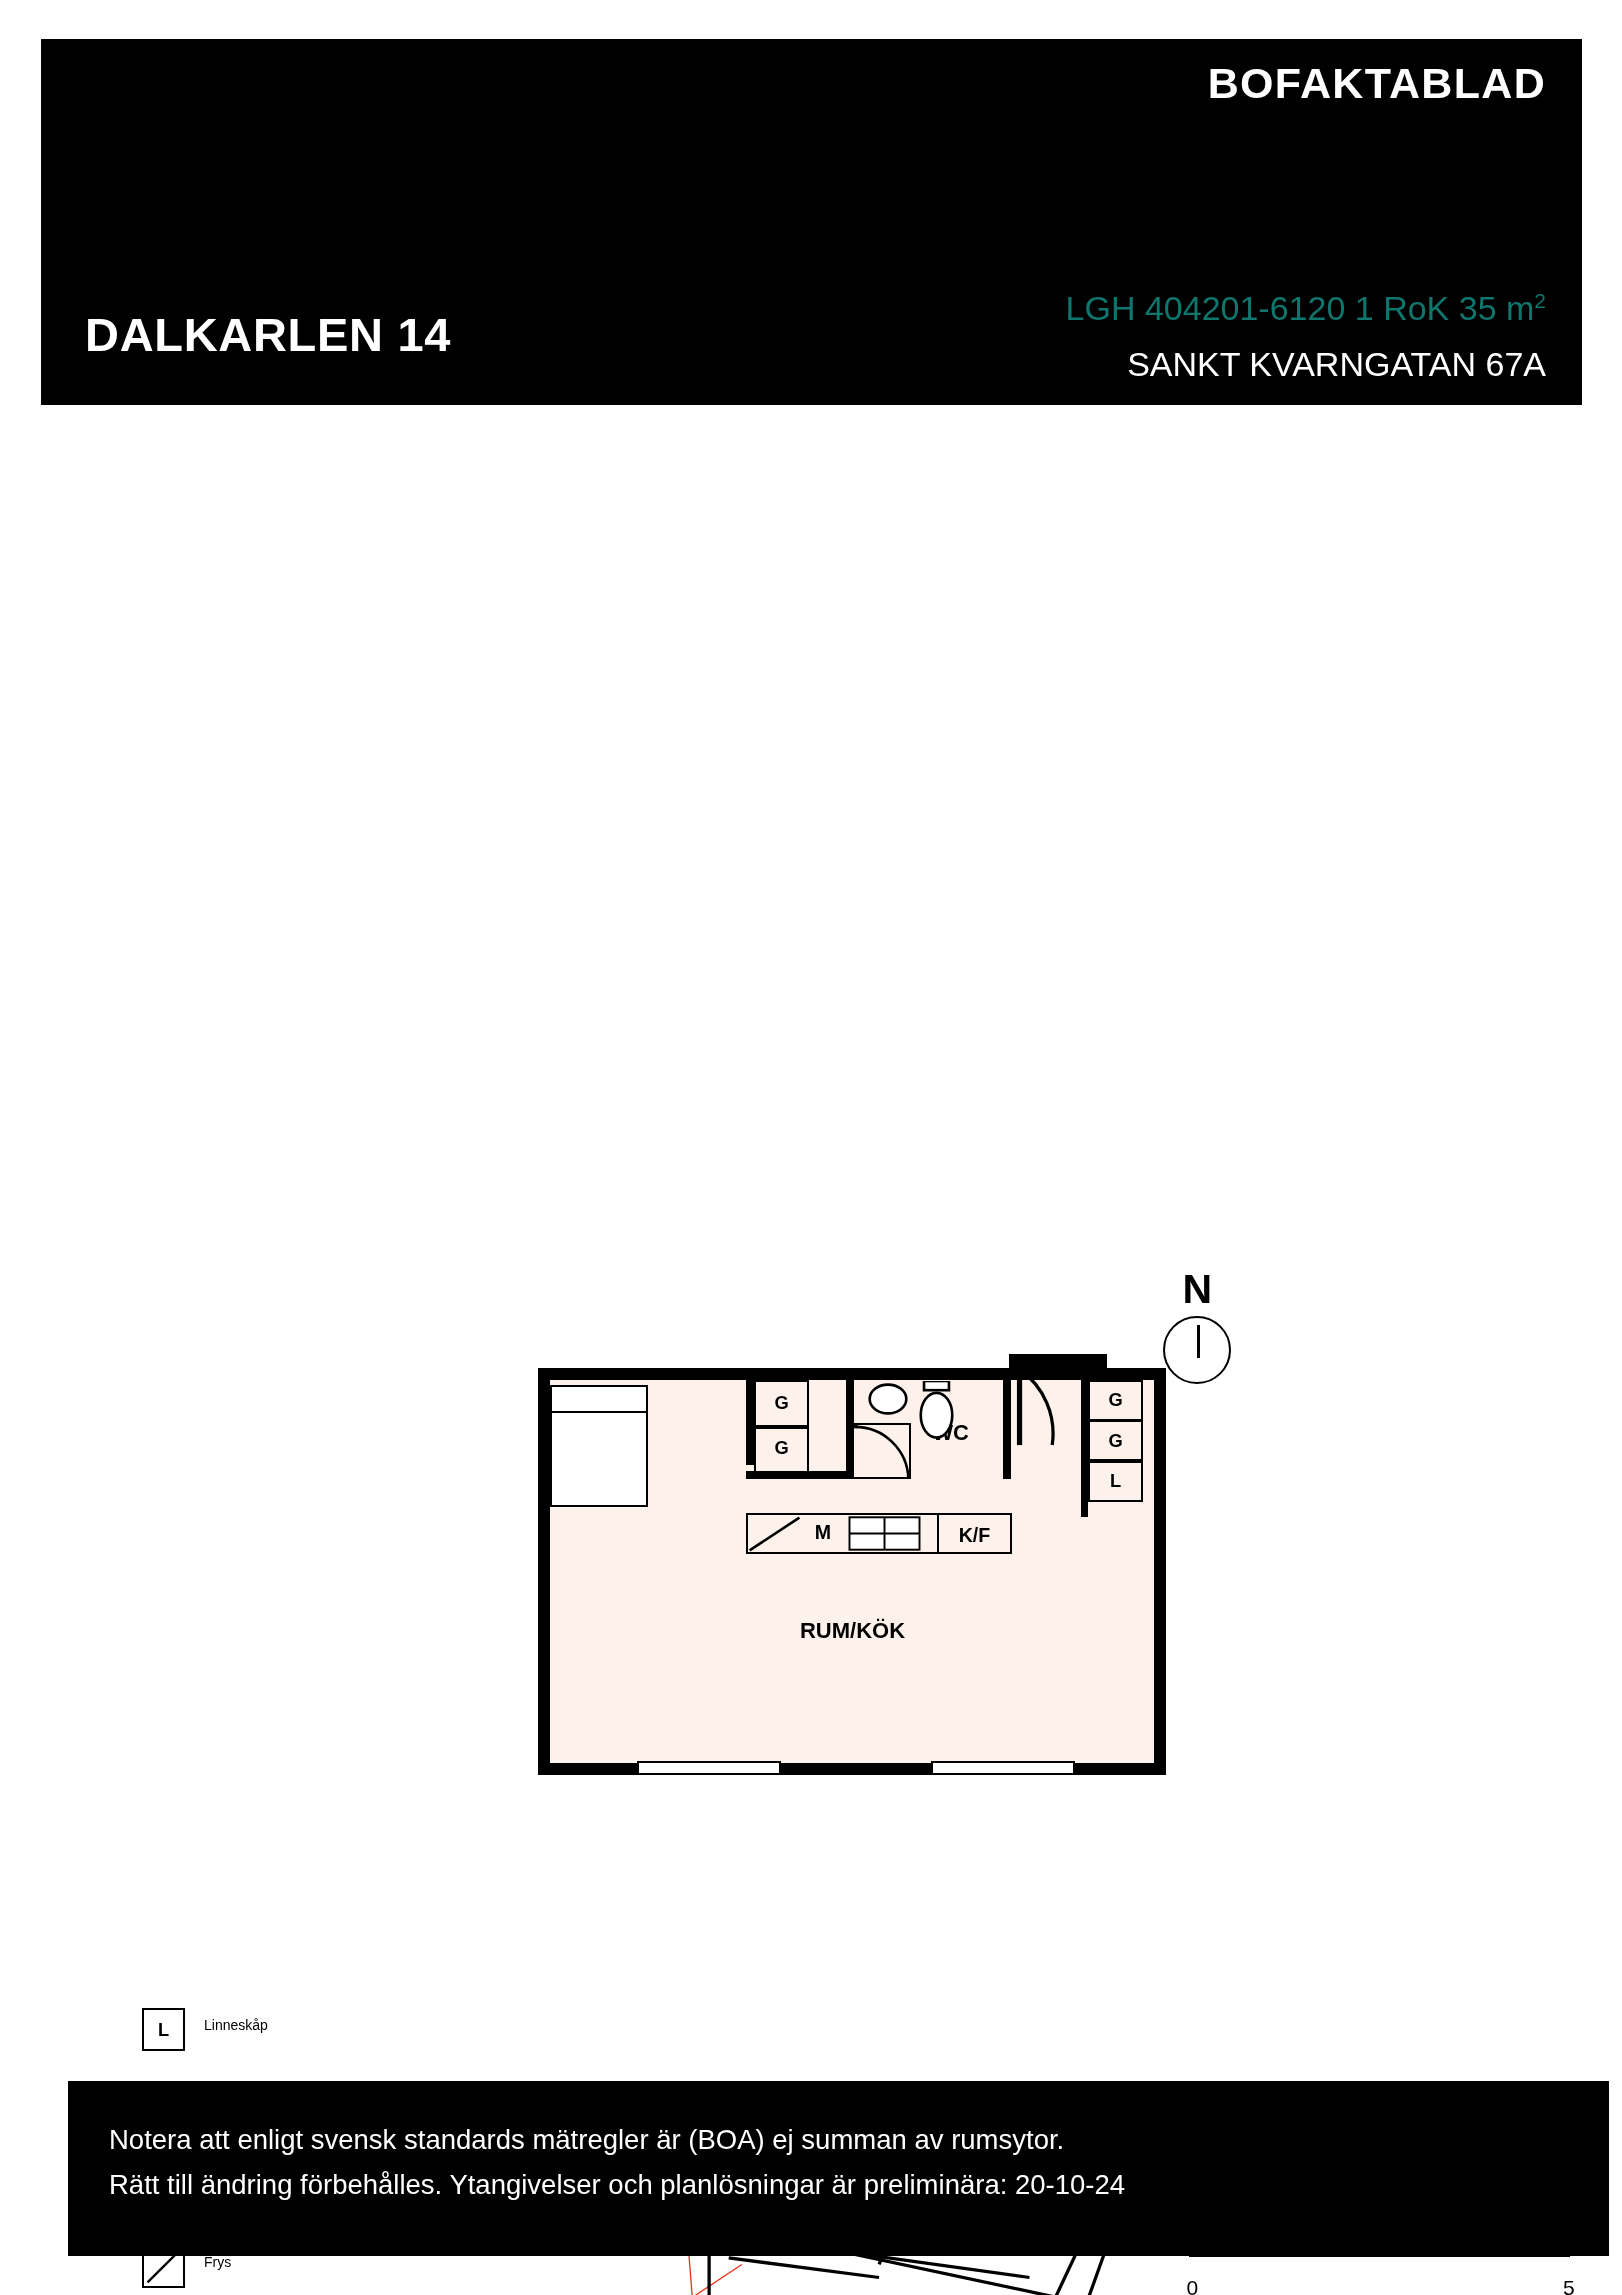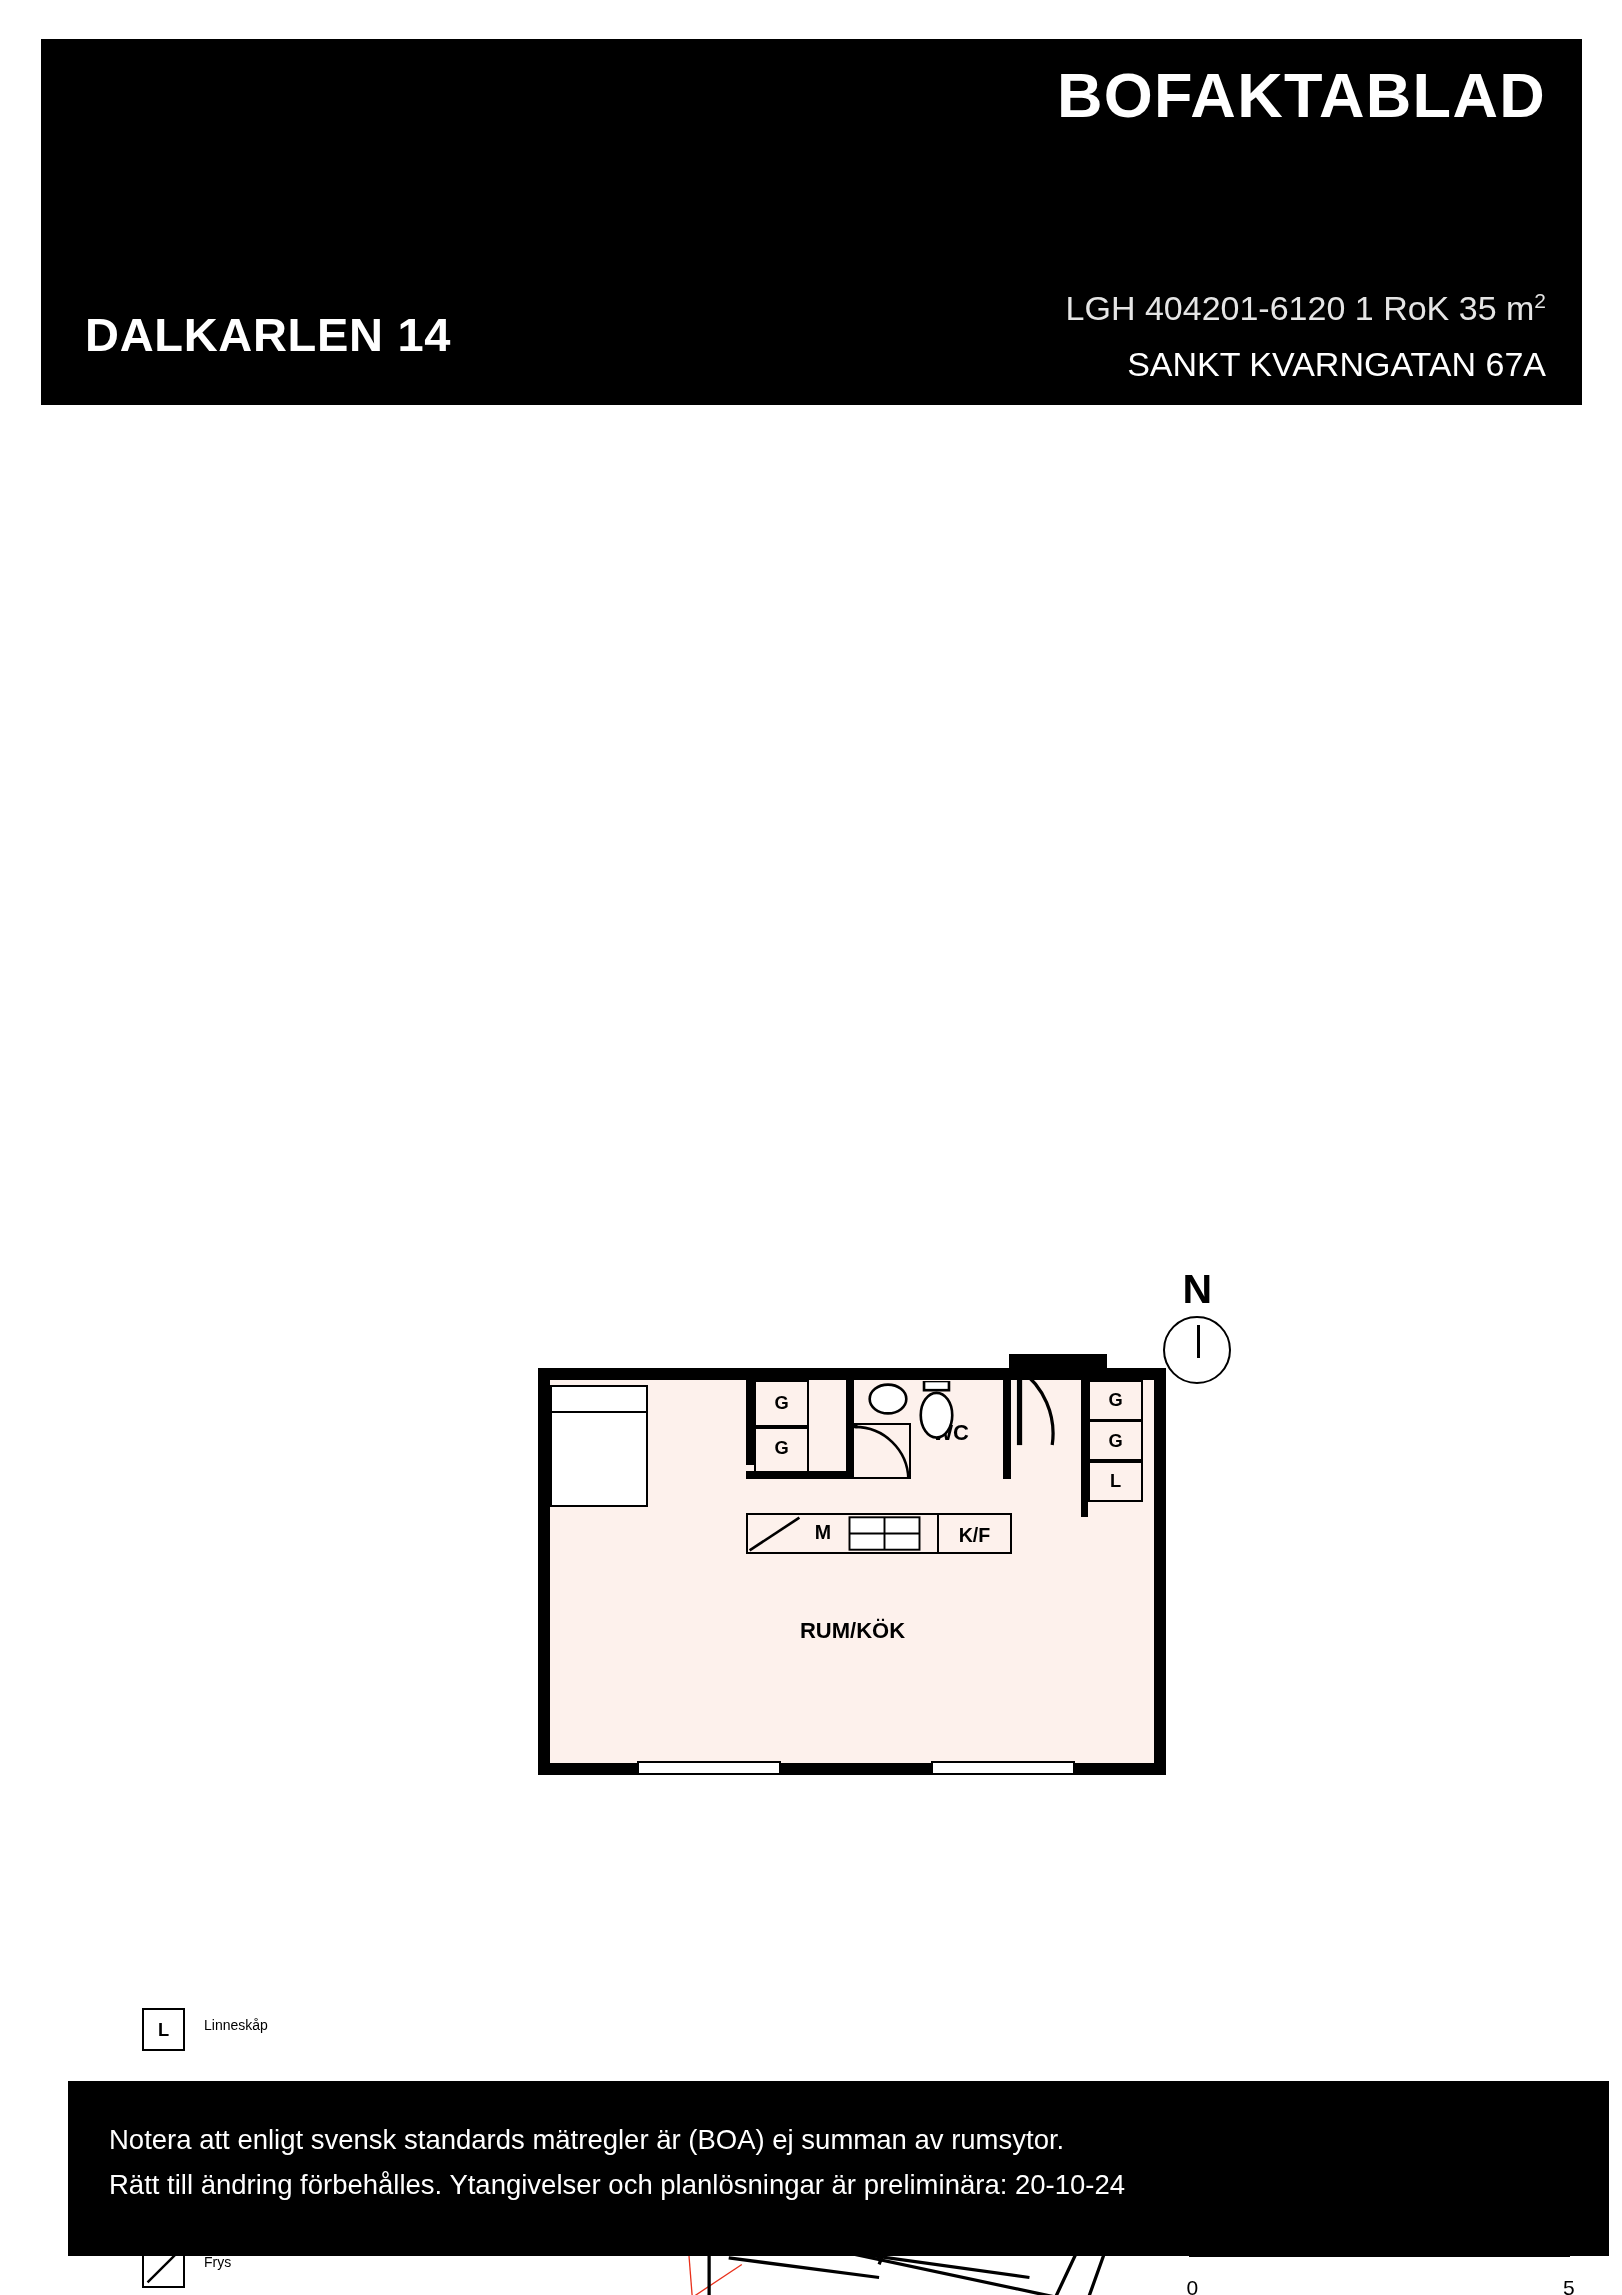--- a/index.html
+++ b/index.html
@@ -29,42 +29,42 @@
     left: 41px;
     top: 39px;
     width: 1541px;
     height: 366px;
     background: #000000;
   }
   .header-title {
     position: absolute;
     right: 36px;
     top: 19.6px;
-    font-size: 63px;
+    font-size: 43px;
     font-weight: bold;
     color: #ffffff;
     letter-spacing: 1.3px;
     white-space: nowrap;
   }
   .header-project {
     position: absolute;
     left: 44px;
     top: 268px;
     font-size: 47px;
     font-weight: bold;
     color: #ffffff;
     letter-spacing: 0.7px;
     white-space: nowrap;
   }
   .header-apt {
     position: absolute;
     right: 36px;
     top: 250px;
     font-size: 34px;
-    color: #e5e5e5;
+    color: #0f766e;
     white-space: nowrap;
     text-align: right;
   }
   .header-addr {
     position: absolute;
     right: 36px;
     top: 306px;
     font-size: 34px;
     color: #ffffff;
     white-space: nowrap;

